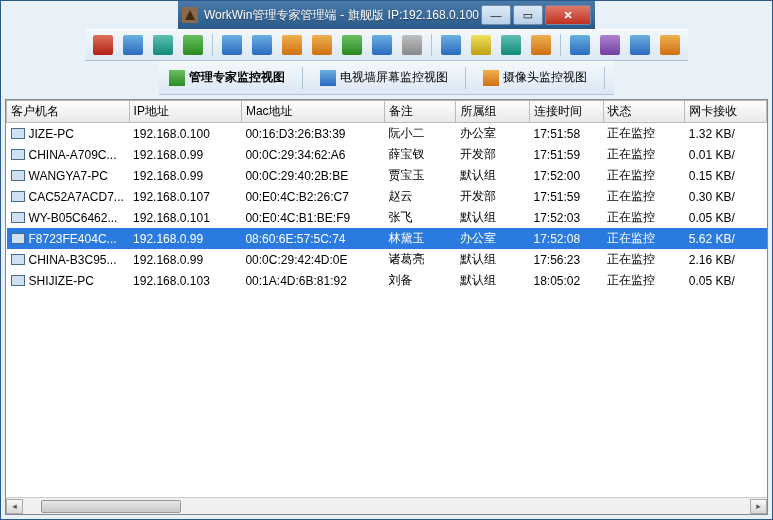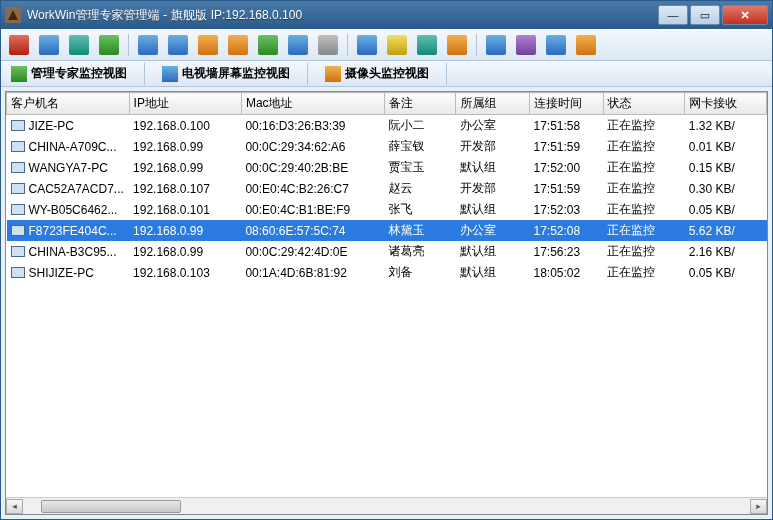--- a/index.html
+++ b/index.html
@@ -1,33 +1,33 @@
 <!DOCTYPE html>
 <html><head>
 <meta charset="utf-8">
 <style>
 * { margin: 0; padding: 0; box-sizing: border-box; font-family: "Microsoft YaHei", SimSun, Arial, sans-serif; font-size: 12px; }
 body { background: #d4e4f0; width: 773px; height: 520px; overflow: hidden; }
 
-.window { border: 1px solid #2a5a8a; background: #e8f0f8; height: 100%; display: flex; flex-direction: column; }
+.window { border: 1px solid #2a5a8a; background: #e8f0f8; height: 100%; display: flex; flex-direction: column; align-items: center; }
 
 .titlebar { height: 28px; background: linear-gradient(#4a7aaa, #2a5a8a); display: flex; align-items: center; padding: 0 4px; color: #fff; }
 .titlebar .appicon { width: 16px; height: 16px; background: #8a6a4a; margin-right: 6px; display:inline-flex; align-items:center; justify-content:center; }
 .titlebar .title { flex: 1; font-size: 13px; text-shadow: 0 1px 1px rgba(0,0,0,.4); }
 .winbtns { display: flex; gap: 0; }
 .winbtn { width: 30px; height: 20px; background: linear-gradient(#ddeaf5,#b8d0e8); border: 1px solid #6a8aaa; border-radius: 2px; margin-left: 2px; display:flex; align-items:center; justify-content:center; color:#222; font-size:11px; }
 .winbtn.close { width: 46px; background: linear-gradient(#e07a6a,#c03020); color:#fff; font-weight:bold; }
 
 .toolbar-row { height: 32px; background: linear-gradient(#f4f8fc,#dce8f4); border-top:1px solid #fff; border-bottom: 1px solid #b0c4d8; display: flex; align-items: center; padding: 0 4px; gap: 2px; }
 .tbtn { width: 28px; height: 26px; border: 1px solid transparent; border-radius: 3px; display:flex; align-items:center; justify-content:center; }
 .tbtn .ico { width: 20px; height: 20px; border-radius: 2px; }
 .sep { width: 1px; height: 22px; background: #b0c4d8; margin: 0 3px; }
 
-.tabbar { height: 26px; background: linear-gradient(#f4f8fc,#dce8f4); border-bottom: 1px solid #b0c4d8; display: flex; align-items: center; padding: 0 6px; gap: 10px; }
-.tabitem { display: flex; align-items: center; gap: 4px; padding: 2px 4px; cursor: default; font-weight: bold; }
+.tabbar { height: 34px; background: linear-gradient(#f4f8fc,#dce8f4); border-bottom: 1px solid #b0c4d8; display: flex; align-items: center; padding: 0 6px; gap: 10px; }
+.tabitem { display: flex; align-items: center; gap: 4px; padding: 2px 4px; cursor: default; }
 .tabitem .ico { width: 16px; height: 16px; }
 .tabitem.active { font-weight: bold; }
 
 .content { flex: 1; margin: 4px; border: 1px solid #888; background: #fff; display: flex; flex-direction: column; overflow: hidden; }
 table { width: 100%; border-collapse: collapse; table-layout: fixed; padding-left: 18px; }
 thead th { background: linear-gradient(#fdfdfd,#e8e8e8); border: 1px solid #bbb; height: 20px; text-align: left; padding: 2px 4px; font-weight: normal; white-space: nowrap; overflow: hidden; position: relative; }
 tbody td { padding: 2px 4px; white-space: nowrap; overflow: hidden; height: 18px; }
 tbody tr.selected td { background: #2a7ae0; color: #ffffff; }
 .rowicon { width: 14px; height: 11px; display: inline-block; border: 1px solid #4a6a8a; background: #cfe0f0; margin-right: 4px; vertical-align: -1px; }
 

